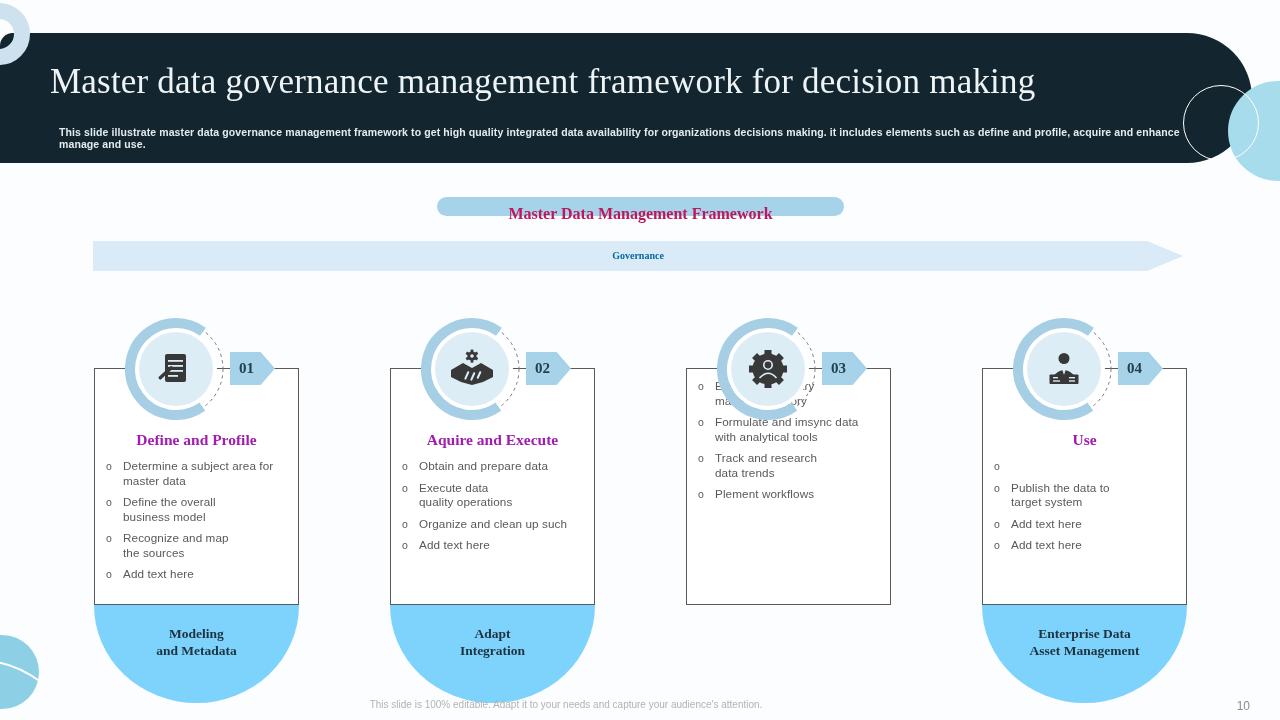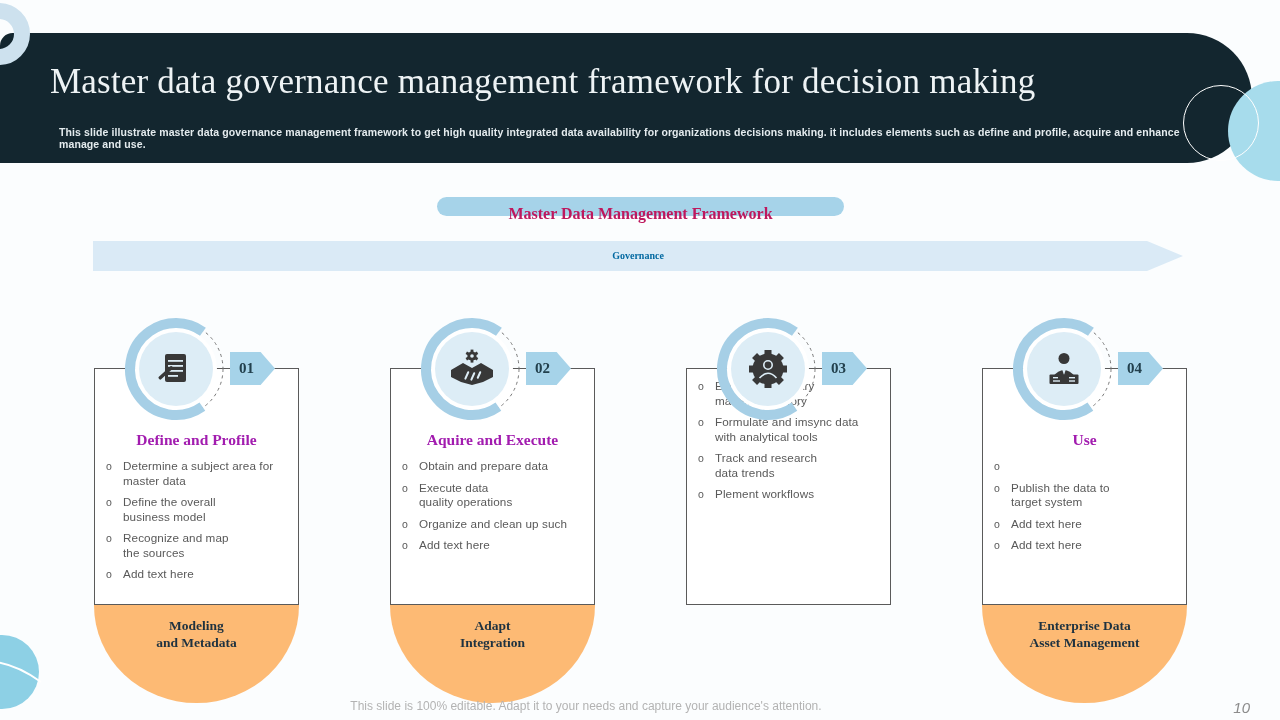--- a/index.html
+++ b/index.html
@@ -44,29 +44,29 @@
          text-align:center;line-height:33px;padding-right:0;box-sizing:border-box;
          font-family:"Liberation Serif","DejaVu Serif",serif;font-weight:700;font-size:15px;color:#22404d;}
   .badge span{display:inline-block;transform:translateX(-6px);}
   .card h3{margin:0;padding-top:62px;text-align:center;
            font-family:"Liberation Serif","DejaVu Serif",serif;font-weight:700;
            font-size:15.5px;color:#a21caf;}
   .bullets{margin:10px 0 0 0;padding:0 6px 0 11px;list-style:none;}
   .bullets li{display:flex;margin-bottom:7px;}
   .b-marker{flex:0 0 17px;font-size:10.5px;color:#595959;line-height:14.5px;}
   .b-text{font-size:11.7px;color:#595959;line-height:14.5px;white-space:pre-line;letter-spacing:.1px;}
-  .semi{width:205px;height:98px;background:#fdba74;border-radius:0 0 103px 103px / 0 0 98px 98px;
-        text-align:center;padding-top:12px;box-sizing:border-box;white-space:pre-line;
+  .semi{width:205px;height:98px;background:#7dd3fc;border-radius:0 0 103px 103px / 0 0 98px 98px;
+        text-align:center;padding-top:20px;box-sizing:border-box;white-space:pre-line;
         font-family:"Liberation Serif","DejaVu Serif",serif;font-weight:700;
         font-size:13.5px;line-height:17px;color:#1e3240;}
 
   
   .foot-note{position:absolute;left:0;top:699px;width:1132px;text-align:center;
-             font-size:12px;color:#b3b3b3;padding-left:20px;}
-  .page-num{position:absolute;right:30px;top:699px;font-size:15px;color:#8c8c8c;font-style:italic;}
+             font-size:10px;color:#b3b3b3;}
+  .page-num{position:absolute;right:30px;top:699px;font-size:12px;color:#8c8c8c;}
 </style>
 </head>
 <body>
 
 <div class="slide">
 
   <div class="ring-tl"></div>
   <div class="circle-tr"></div>
   <div class="ring-tr"></div>
   <svg class="deco-bl" width="82" height="84" viewBox="0 0 82 84">

